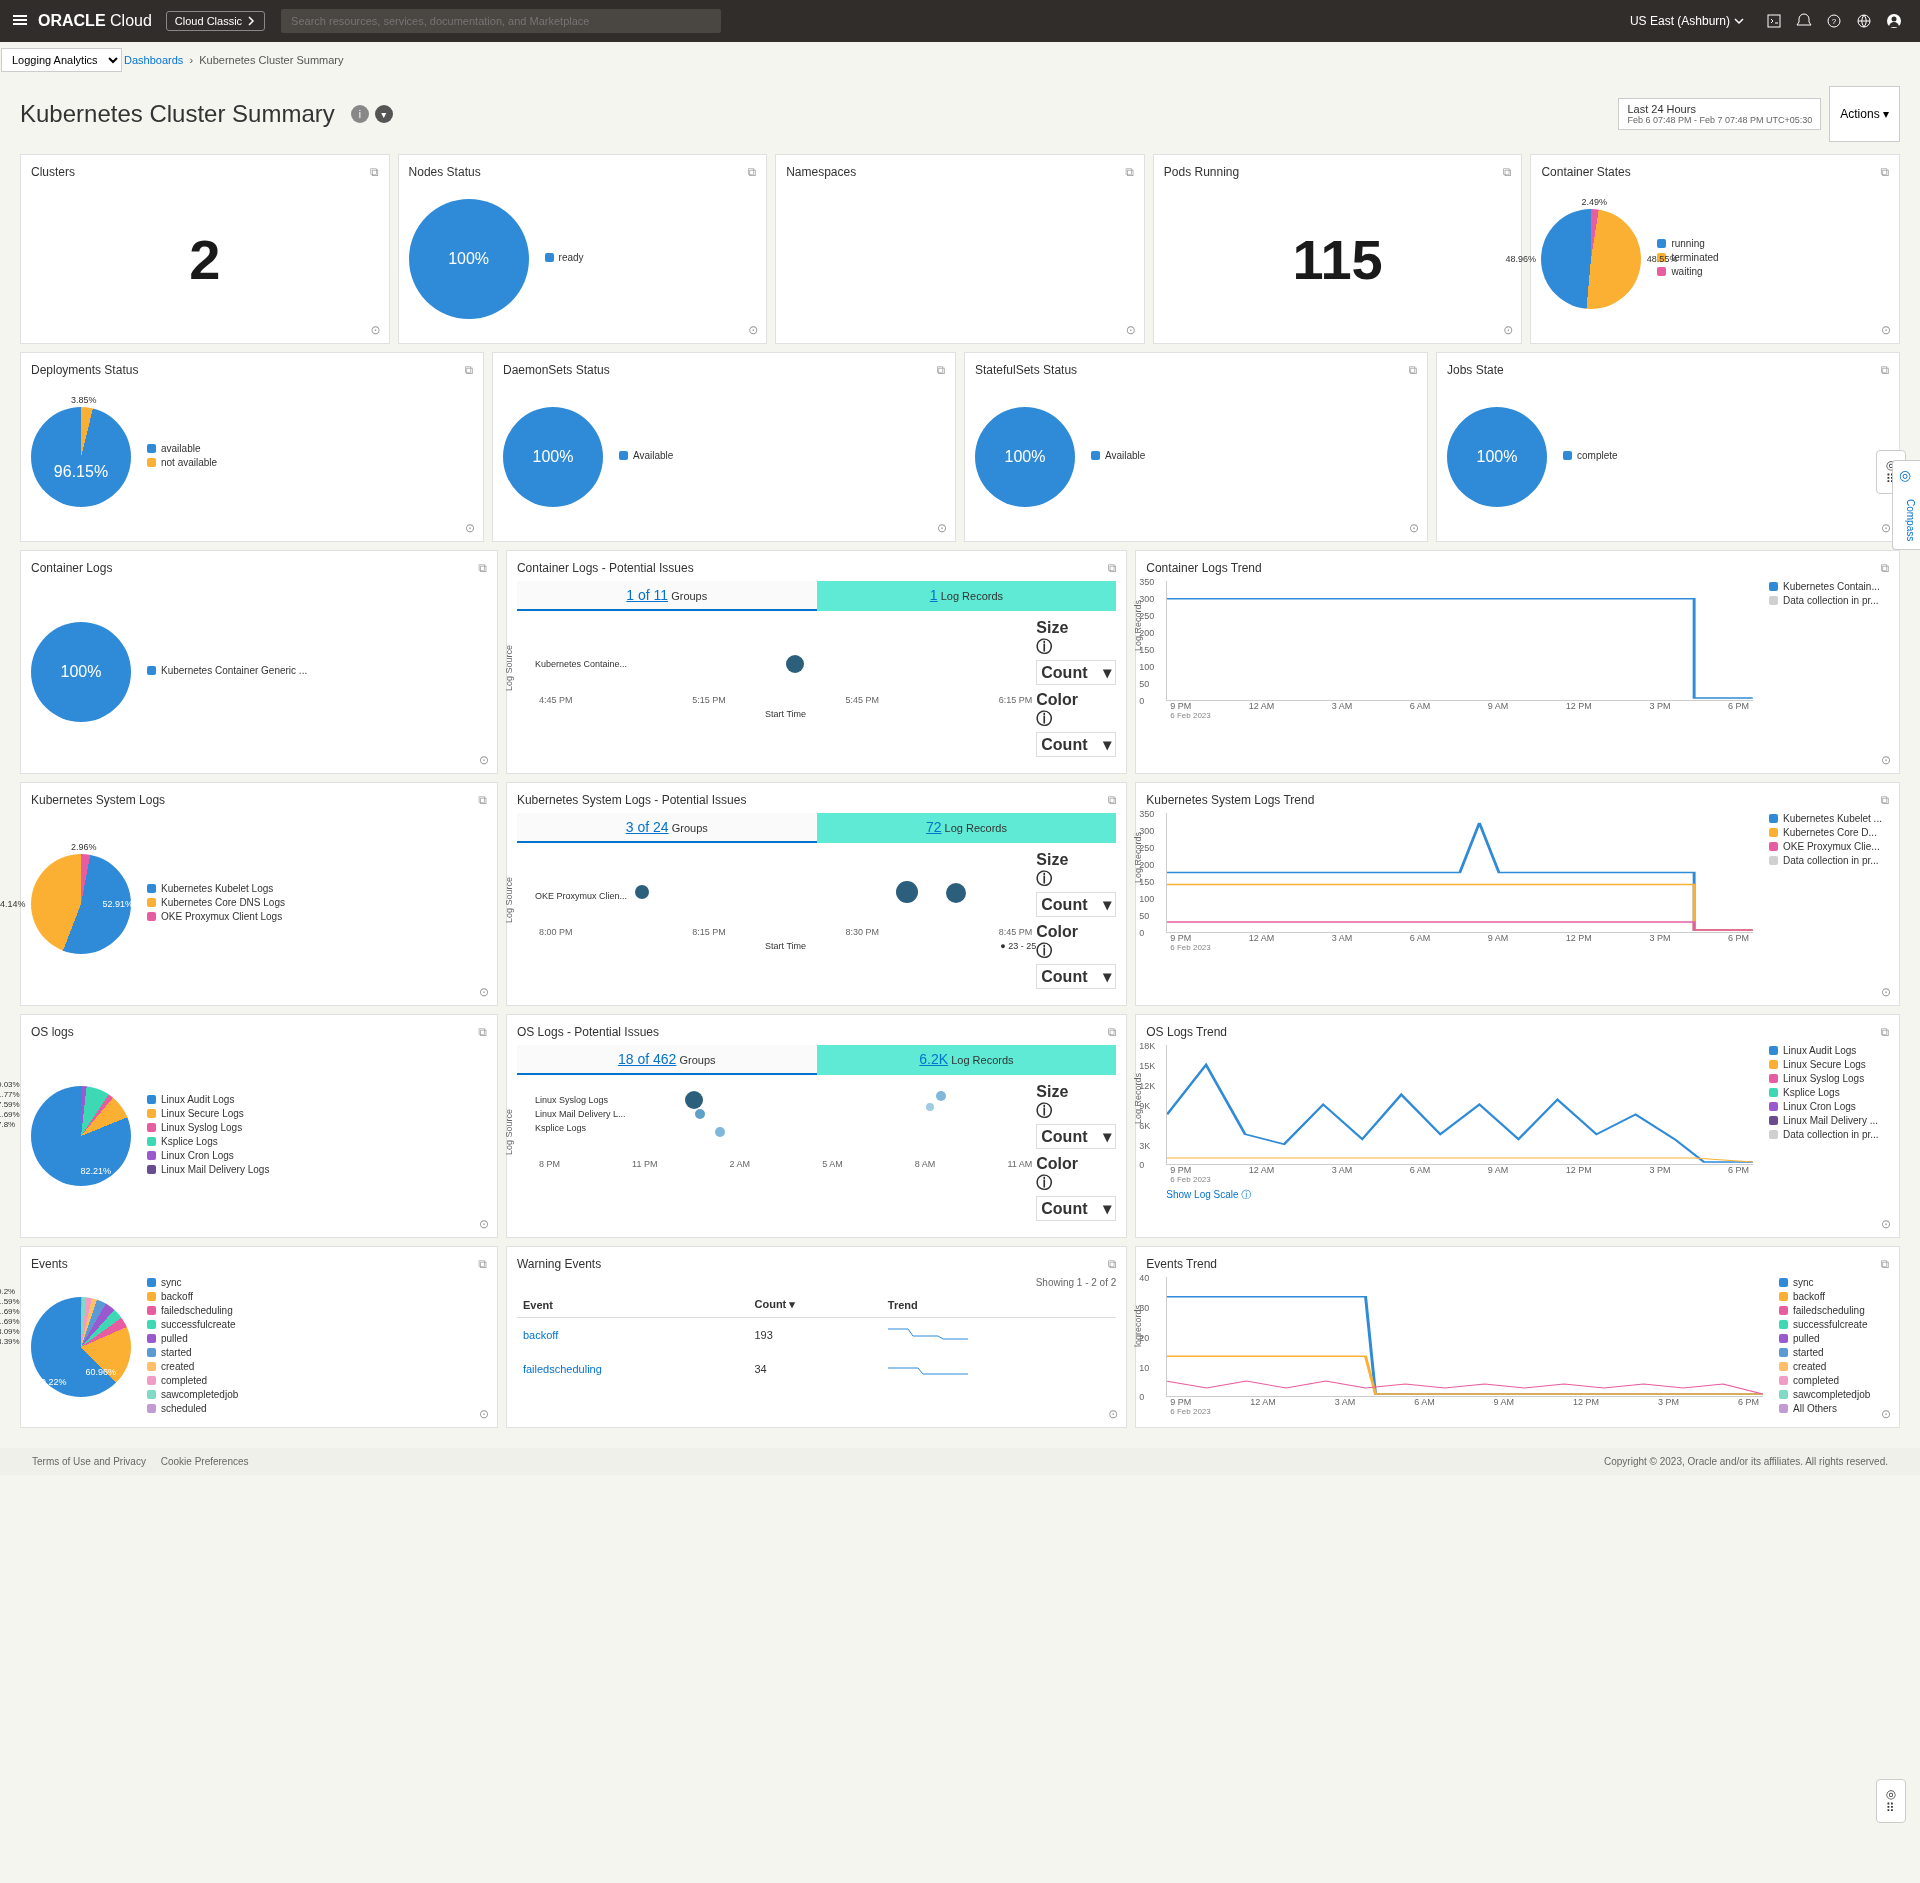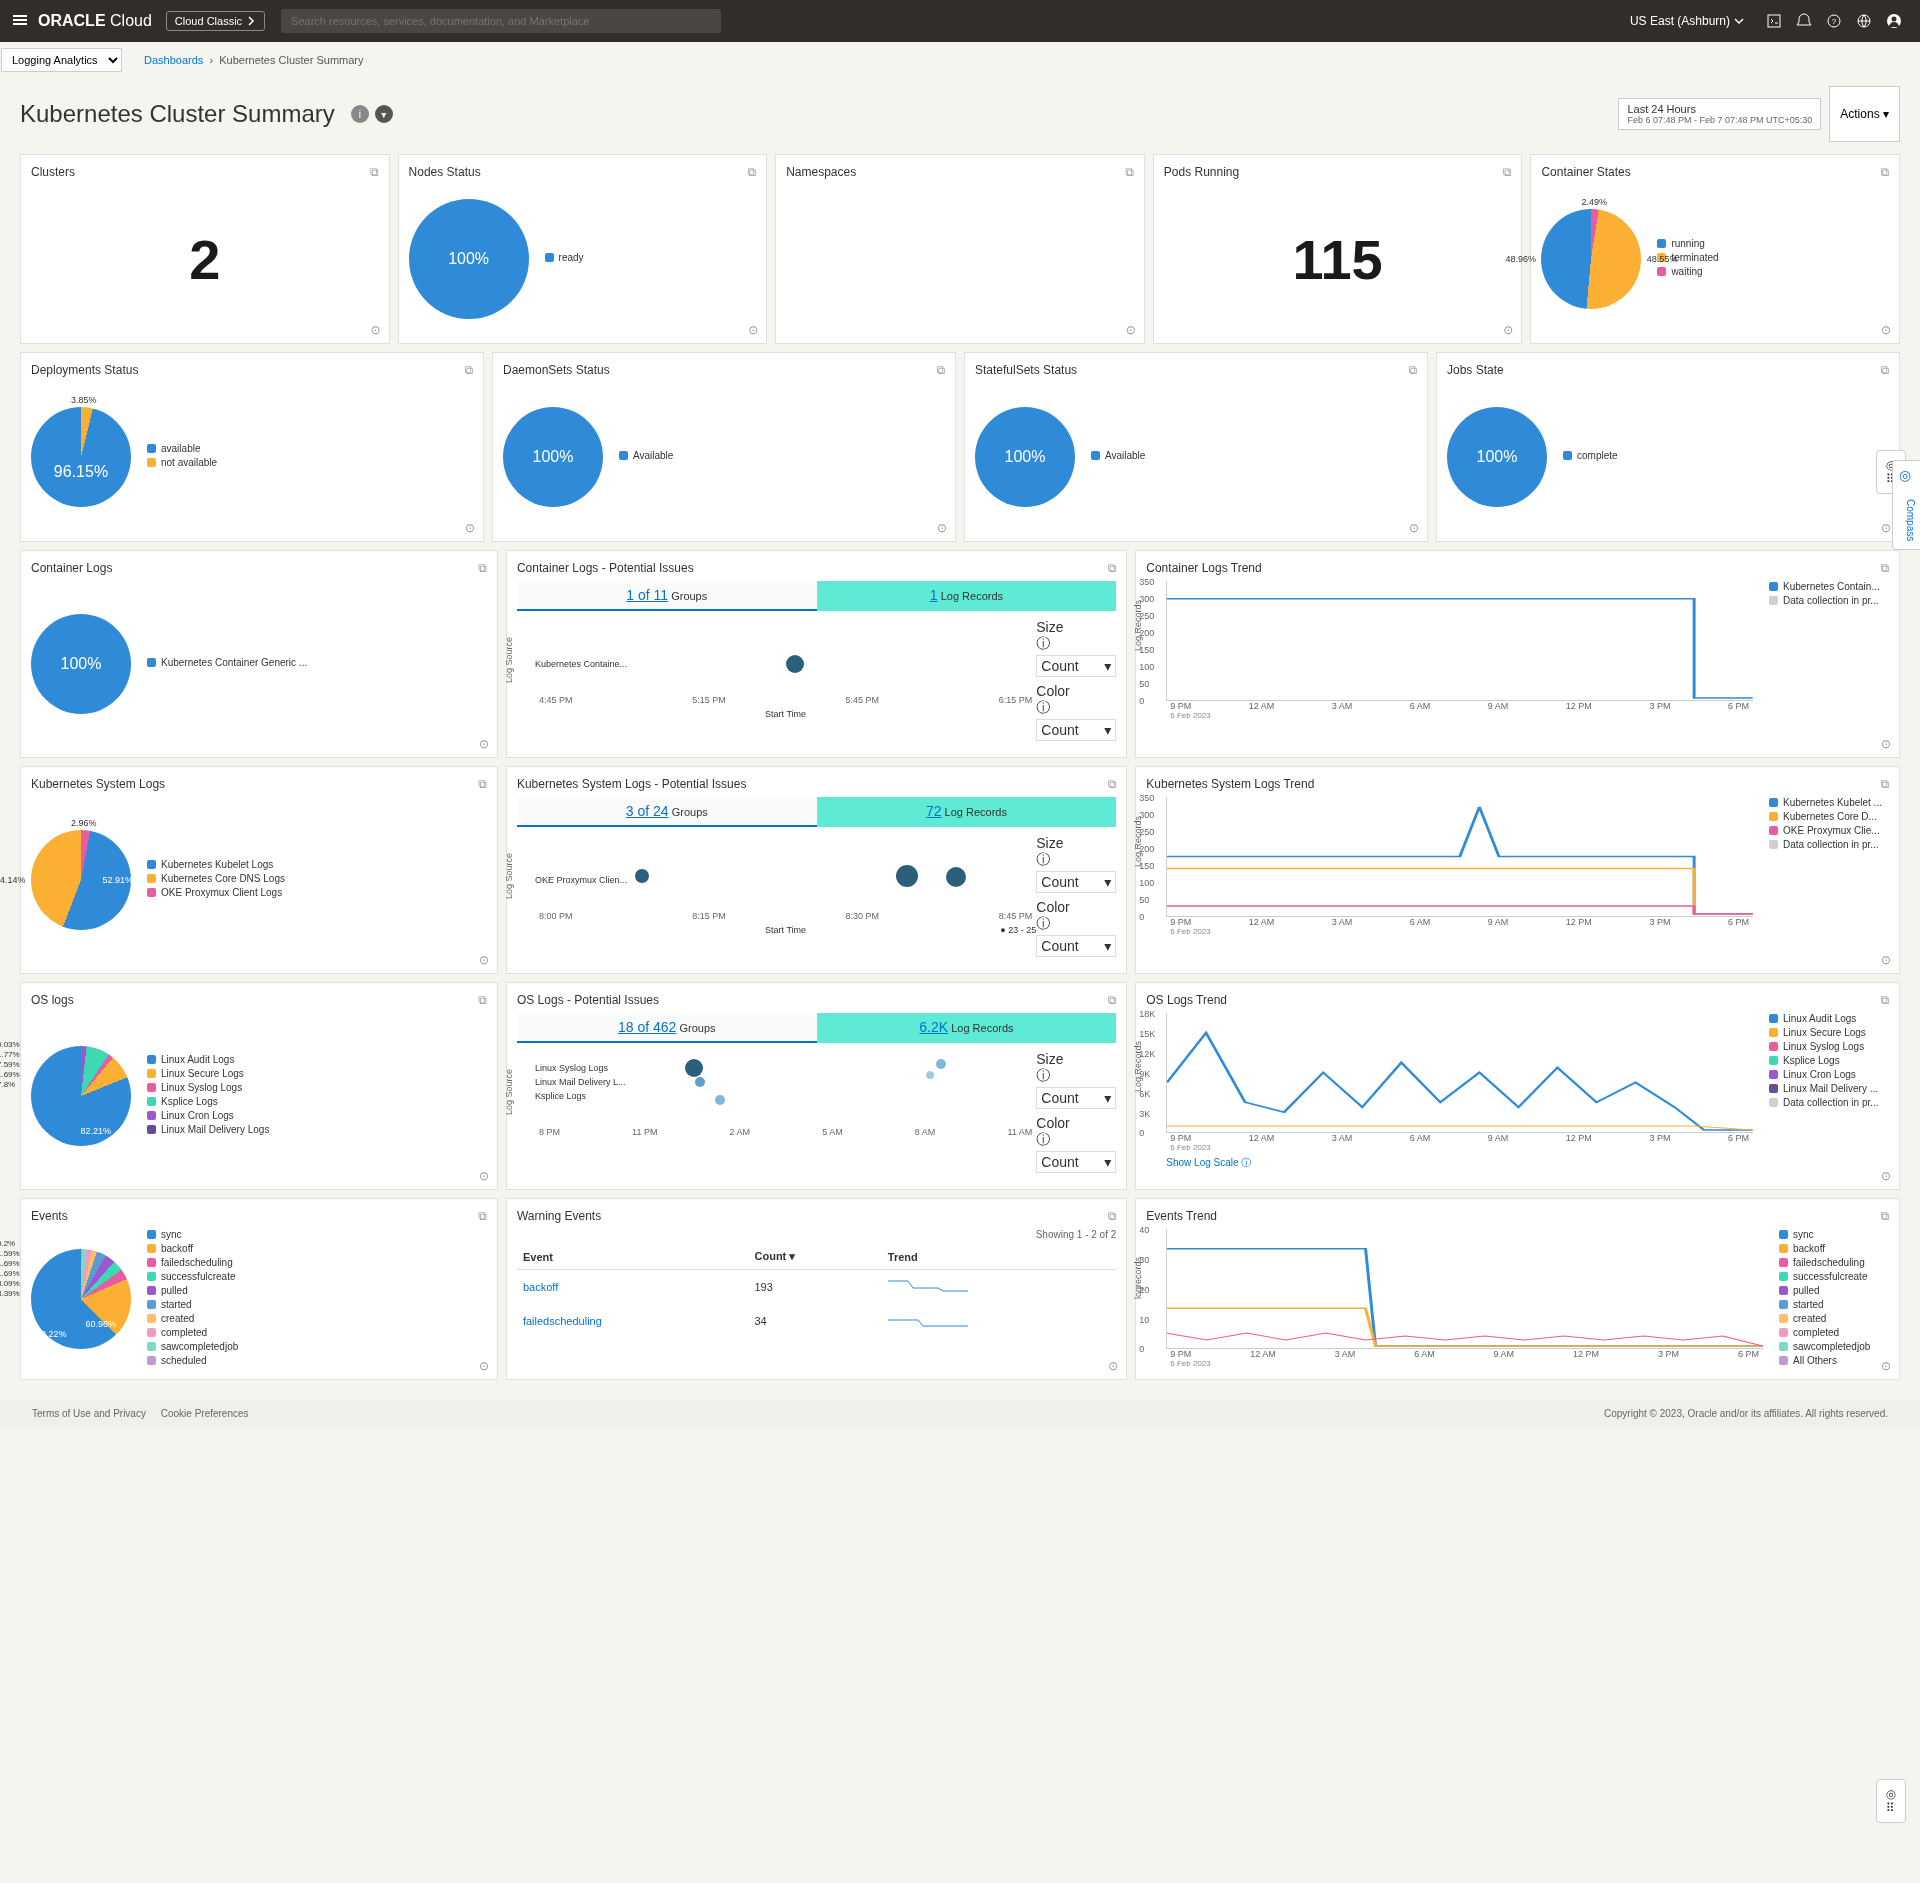--- a/index.html
+++ b/index.html
@@ -12,21 +12,21 @@
 .top-nav .brand b { font-weight: 700; }
 .top-nav .cloud-classic { background: transparent; border: 1px solid #888; border-radius: 3px; padding: 3px 8px; color: #fff; font-size: 11px; margin-right: 16px; cursor: pointer; display: flex; align-items: center; }
 .top-nav .search { flex: 0 0 440px; background: #4a4642; border: none; padding: 6px 10px; color: #fff; font-size: 11px; border-radius: 2px; }
 .top-nav .spacer { flex: 1; }
 .top-nav .region { margin-right: 14px; font-size: 12px; cursor: pointer; display: flex; align-items: center; }
 .top-nav .icon-btn { width: 28px; height: 28px; display: flex; align-items: center; justify-content: center; margin-left: 2px; cursor: pointer; color: #fff; border-radius: 3px; }
 
 
 .sub-bar { padding: 6px 1px; display: flex; align-items: center; font-size: 11px; }
 .sub-bar select { border: 1px solid #ccc; padding: 4px 6px; font-size: 11px; background: #fff; }
-.sub-bar .crumbs { margin-left: 22px; color: #555; }
+.sub-bar .crumbs { margin-left: 2px; color: #555; }
 .sub-bar .crumbs a { color: #0572ce; text-decoration: none; }
 
 
 .title-row { display: flex; align-items: center; padding: 8px 20px 12px; }
 .title-row h1 { font-size: 24px; font-weight: 400; color: #333; margin-right: 10px; }
 .title-row .info-ic, .title-row .filter-ic { width: 18px; height: 18px; border-radius: 50%; background: #888; color: #fff; display: flex; align-items: center; justify-content: center; font-size: 10px; margin-left: 6px; cursor: pointer; }
 .title-row .spacer { flex: 1; }
 .title-row .time-box { border: 1px solid #ccc; background: #fff; padding: 4px 8px; font-size: 11px; margin-right: 8px; min-width: 180px; }
 .title-row .time-box .sub { font-size: 9px; color: #666; }
 .title-row .actions-btn { border: 1px solid #ccc; background: #fff; padding: 20px 10px; font-size: 12px; cursor: pointer; }
@@ -56,21 +56,21 @@
 .sw { width: 9px; height: 9px; border-radius: 2px; margin-right: 5px; flex-shrink: 0; }
 
 
 .issues-tabs { display: flex; width: 100%; font-size: 11px; margin-bottom: 8px; }
 .issues-tabs .tab { flex: 1; text-align: center; padding: 6px; border-bottom: 2px solid transparent; }
 .issues-tabs .tab.active { border-bottom: 2px solid #0572ce; background: #fafafa; }
 .issues-tabs .tab .num { color: #0572ce; text-decoration: underline; font-size: 14px; }
 .issues-tabs .tab.inactive { background: #5eead4; }
 .issues-body { display: flex; font-size: 10px; }
 .issues-body .chart-area { flex: 1; position: relative; height: 100px; }
-.issues-body .controls { width: 80px; font-size: 14px; }
+.issues-body .controls { width: 80px; font-size: 16px; font-weight: bold; }
 .issues-body .ctrl-row { margin-bottom: 6px; display: flex; flex-direction: column; }
 .issues-body .sel { border: 1px solid #ddd; padding: 2px 4px; display: flex; justify-content: space-between; align-items: center; margin-top: 2px; }
 .dot { width: 18px; height: 18px; background: #2c5f7c; border-radius: 50%; position: absolute; }
 
 
 .trend-chart { width: 100%; height: 120px; position: relative; border-left: 1px solid #ccc; border-bottom: 1px solid #ccc; }
 .y-label { position: absolute; left: -28px; font-size: 9px; color: #666; }
 
 
 .evt-table { width: 100%; font-size: 11px; border-collapse: collapse; }

